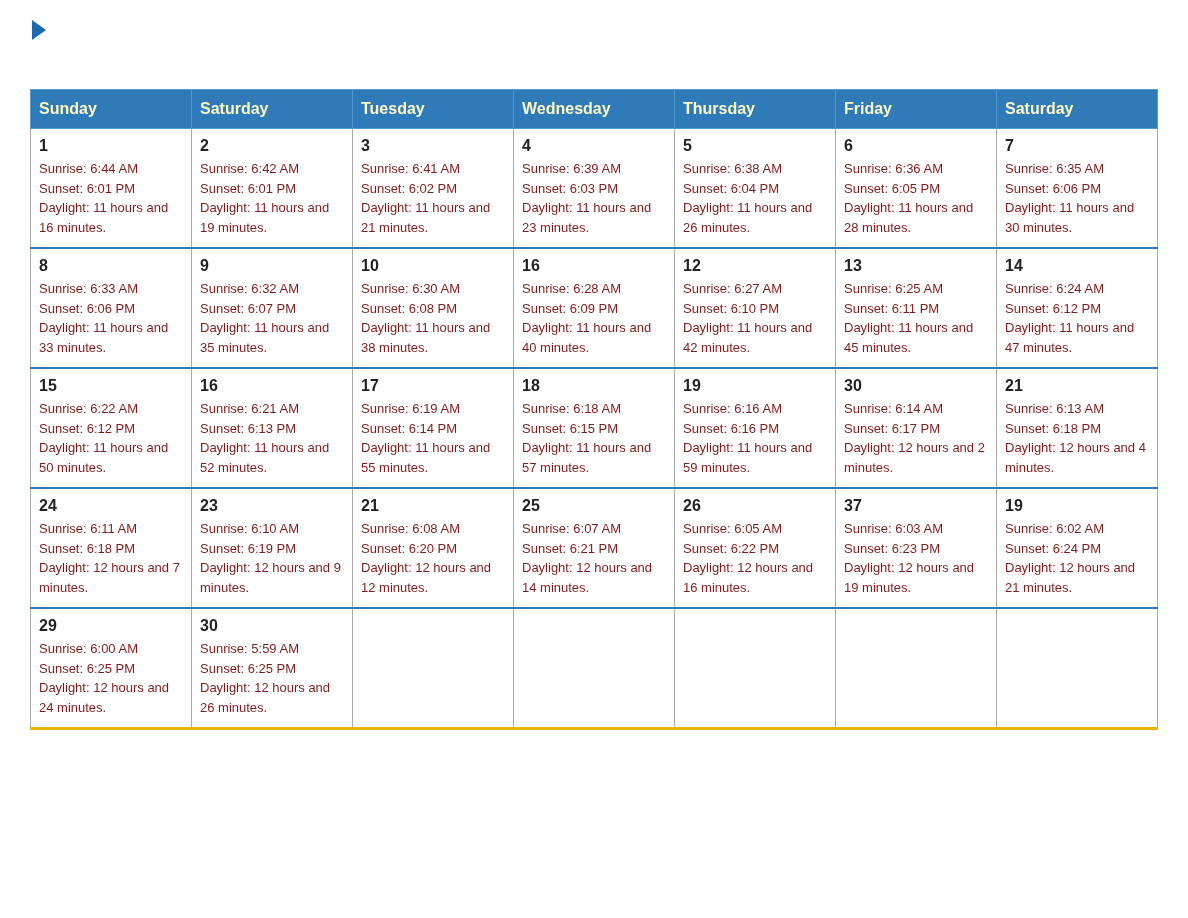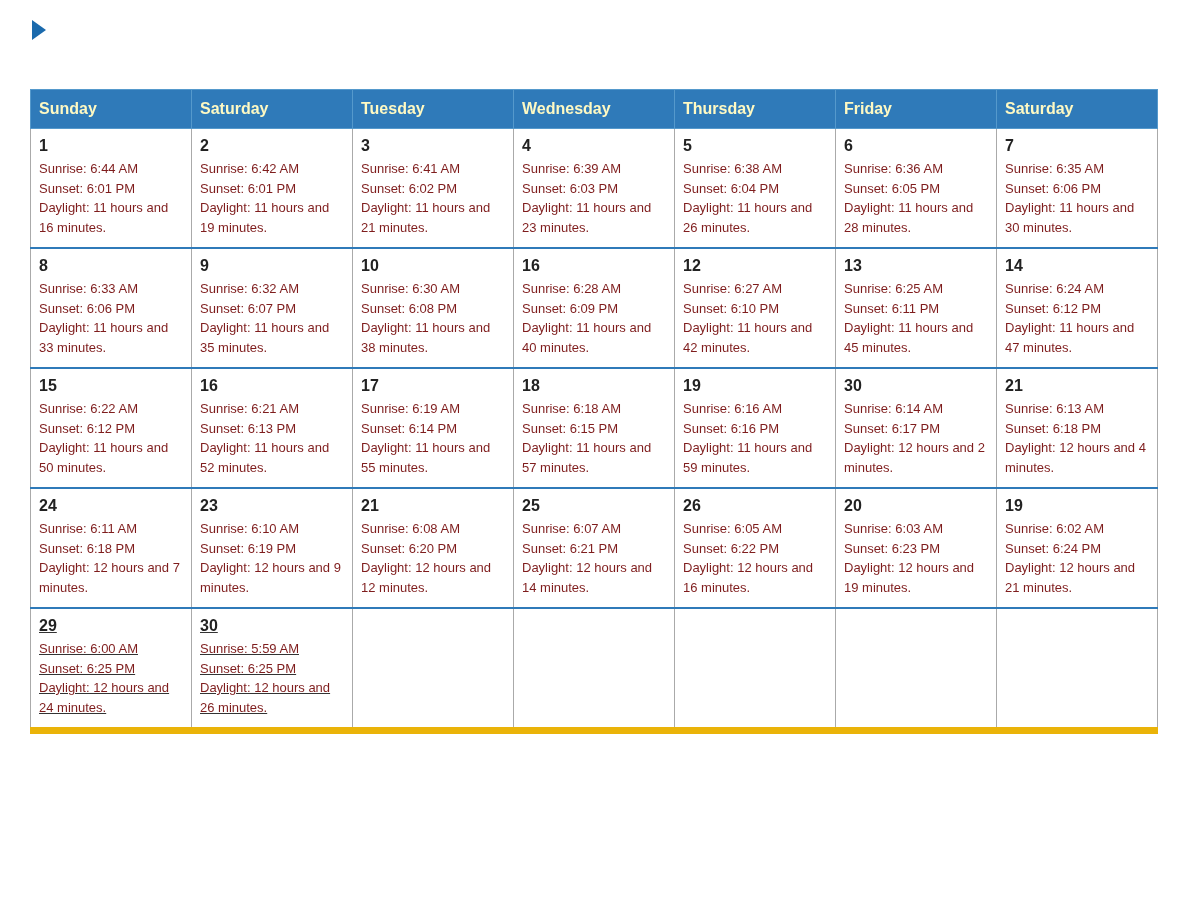--- a/index.html
+++ b/index.html
@@ -95,22 +95,21 @@
     }
     .day-info {
       font-size: 13px;
       line-height: 1.5;
       color: #7f1d1d;
     }
     .empty-cell {
       background: #fff;
     }
     .calendar tbody tr:last-child td {
-      border-bottom: 7px solid #eab308;
-      text-decoration: underline;
+      border-bottom: 3px solid #eab308;
     }
   </style>
 </head>
 <body>
 
 <div class="header">
   <div class="logo-wrapper">
     <div class="logo-line2">
       <span class="logo-text-general"></span>
       <span class="logo-arrow"></span>
@@ -347,21 +346,21 @@
       </td>
         <td>
         <div class="day-number">26</div>
         <div class="day-info">
           Sunrise: 6:05 AM<br>
           Sunset: 6:22 PM<br>
           Daylight: 12 hours and 16 minutes.
         </div>
       </td>
         <td>
-        <div class="day-number">20</div>
+        <div class="day-number">37</div>
         <div class="day-info">
           Sunrise: 6:03 AM<br>
           Sunset: 6:23 PM<br>
           Daylight: 12 hours and 19 minutes.
         </div>
       </td>
         <td>
         <div class="day-number">19</div>
         <div class="day-info">
           Sunrise: 6:02 AM<br>

